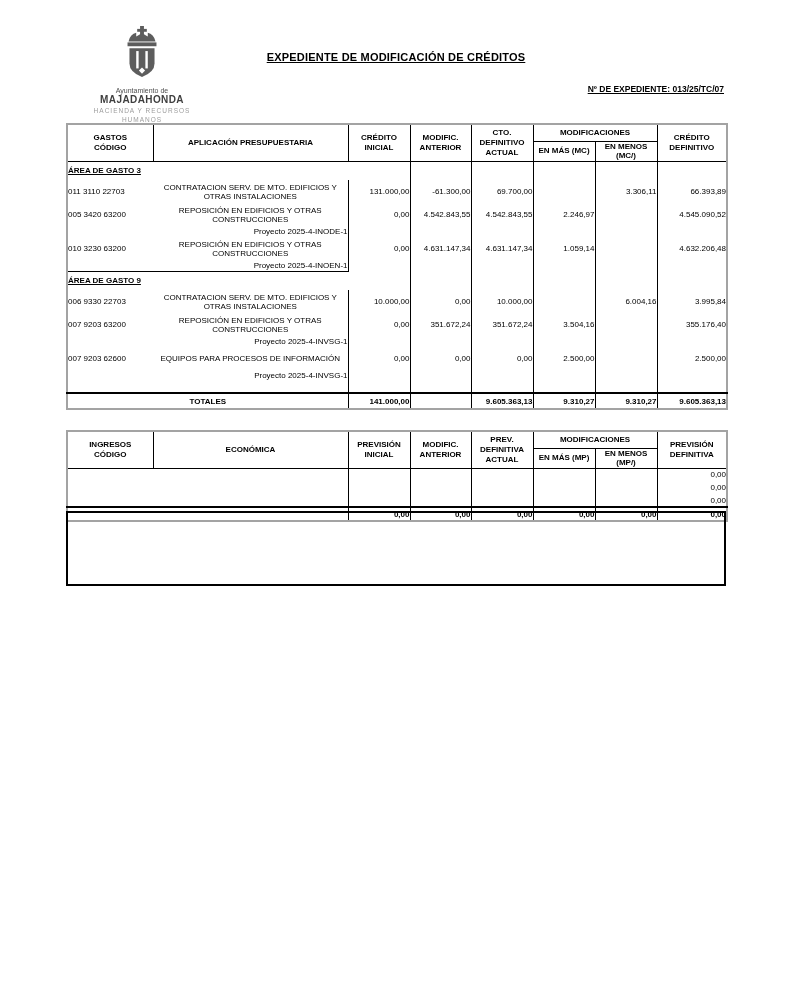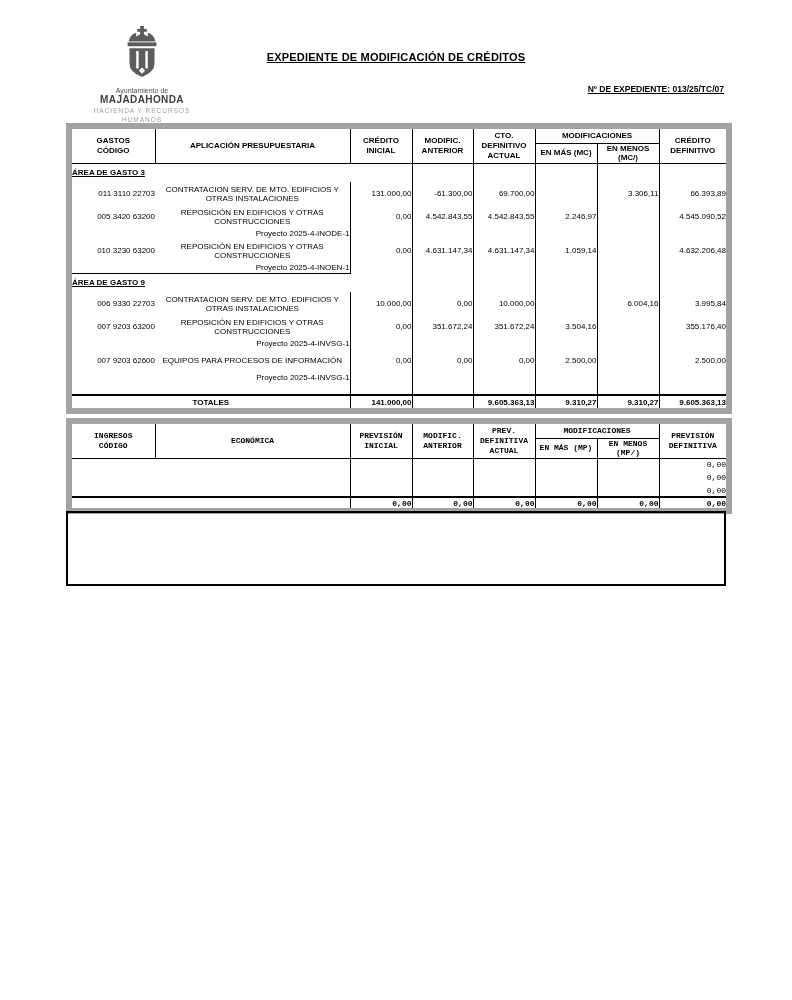--- a/index.html
+++ b/index.html
@@ -19,55 +19,55 @@
     top:51px; left:0; width:792px; text-align:center;
     font-size:11px; font-weight:bold; text-decoration:underline; letter-spacing:.2px;
   }
   .expediente {
     top:84px; right:68px; font-size:8.5px; font-weight:bold; text-decoration:underline;
   }
 
   
   table.doc {
     border-collapse:collapse; table-layout:fixed; width:660px;
-    font-size:8px; color:#000; border:6px solid #a3a3a3;
+    font-size:8px; color:#000; border:2px solid #a3a3a3;
   }
   table.doc td, table.doc th { padding:0; vertical-align:middle; overflow:hidden; }
   table.doc th {
     border:1px solid #000; font-weight:bold; font-size:8px;
     text-align:center; line-height:1.2; white-space:pre-line;
   }
   th.hb { border-bottom:2px solid #000; }
 
   td.vl  { border-left:1px solid #000; }
   td.br  { border-right:1px solid #000; }
   td.bb  { border-bottom:1px solid #000; }
 
   td.num  { text-align:right; padding-right:3px; }
-  td.code { text-align:right; padding-left:9px; white-space:nowrap;margin-left:45px; }
+  td.code { text-align:left; padding-left:9px; white-space:nowrap;margin-left:45px; }
   td.desc { text-align:center; padding-left:5px; line-height:1.15; }
   td.proy { text-align:right; padding-right:5px; }
   td.sec  { text-align:left; padding-left:97px; font-weight:bold; text-decoration:underline; white-space:nowrap; }
 
   tr.r-hd1    { height:17px; }
   tr.r-hd2    { height:20px; }
   tr.r-section{ height:19px; }
   tr.r-data   { height:23px; }
   tr.r-proy   { height:11px;margin-top:21px; }
   tr.r-spacer { height:12px; }
   tr.r-total  { height:16px; }
   tr.r-total td { border-top:2px solid #000; font-weight:bold;margin-top:26px; }
   td.tot-label { text-align:center; font-weight:bold; padding-left:85px; }
 
   tr.r-ing   { height:13px; }
   tr.r-ingtot{ height:14px; }
   tr.r-ingtot td { border-top:2px solid #000; font-weight:bold; }
 
   .tbl-gastos   { left:66px; top:123px; }
-  .tbl-ingresos { left:66px; top:418px;font-family:Liberation Mono, monospace; }
+  .tbl-ingresos { left:66px; top:430px; }
 
   
   .obs { left:66px; top:511px; width:656px; border:2px solid #000; }
   .obs-head {
     height:13px; border-bottom:2px solid #000; text-align:center;
     font-size:8px; font-weight:bold; line-height:13px;
   }
   .obs-body { height:71px; }
 </style>
 </head>

